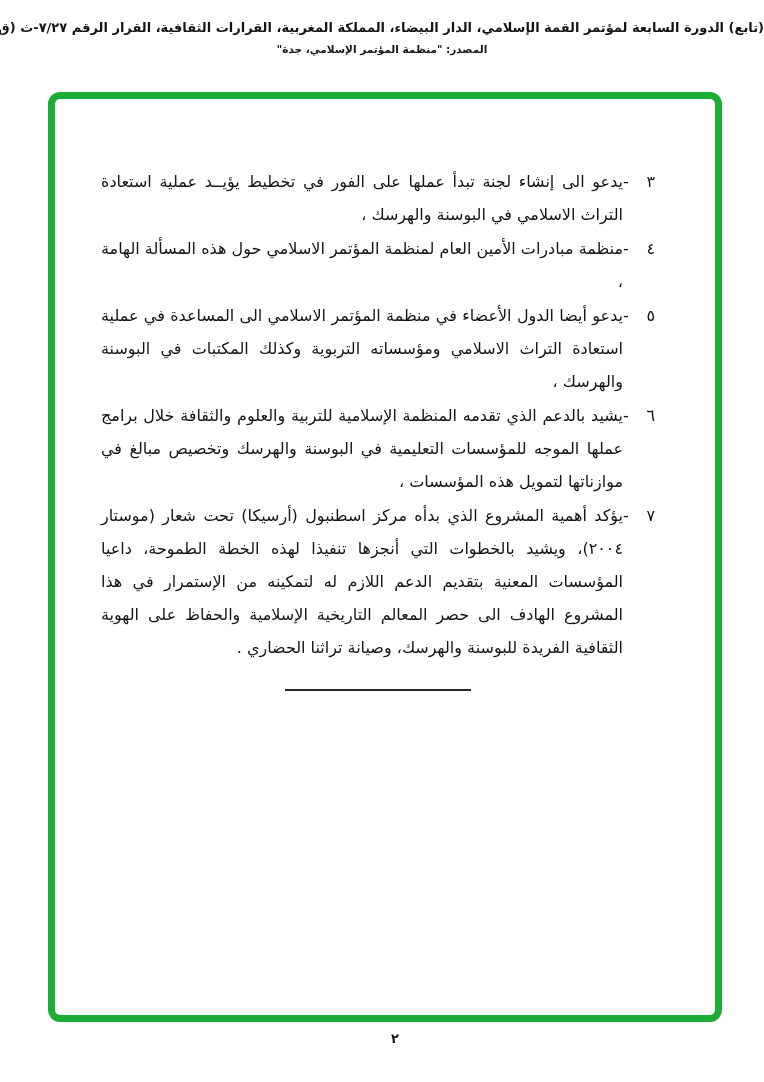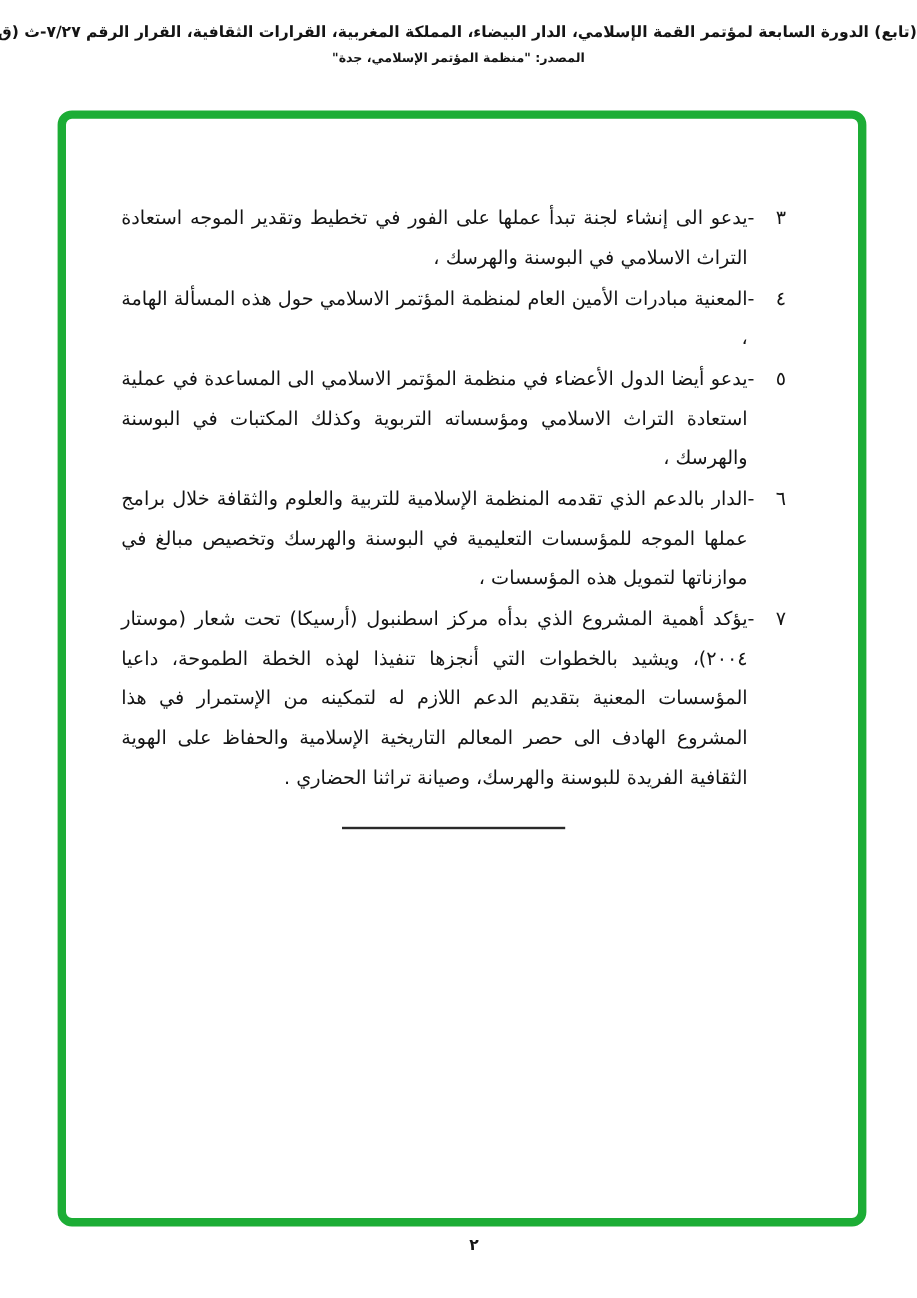--- a/index.html
+++ b/index.html
@@ -107,51 +107,51 @@
 
   <div class="green-box">
     <div class="doc-content">
 
       <div class="res-item">
         <span class="num-block">
           <span>٣</span>
           <span>-</span>
         </span>
         <span class="item-text">
-          <span class="verb">يدعو</span><span> الى إنشاء لجنة تبدأ عملها على الفور في تخطيط وتقدير الموجه استعادة التراث الاسلامي في البوسنة والهرسك ،</span>
+          <span class="verb">يدعو</span><span> الى إنشاء لجنة تبدأ عملها على الفور في تخطيط يؤيــد عملية استعادة التراث الاسلامي في البوسنة والهرسك ،</span>
         </span>
       </div>
 
       <div class="res-item">
         <span class="num-block">
           <span>٤</span>
           <span>-</span>
         </span>
         <span class="item-text">
-          <span class="verb">المعنية</span><span> مبادرات الأمين العام لمنظمة المؤتمر الاسلامي حول هذه المسألة الهامة ،</span>
+          <span class="verb">منظمة</span><span> مبادرات الأمين العام لمنظمة المؤتمر الاسلامي حول هذه المسألة الهامة ،</span>
         </span>
       </div>
 
       <div class="res-item">
         <span class="num-block">
           <span>٥</span>
           <span>-</span>
         </span>
         <span class="item-text">
           <span class="verb">يدعو</span><span> أيضا الدول الأعضاء في منظمة المؤتمر الاسلامي الى المساعدة في عملية استعادة التراث الاسلامي ومؤسساته التربوية وكذلك المكتبات في البوسنة والهرسك ،</span>
         </span>
       </div>
 
       <div class="res-item">
         <span class="num-block">
           <span>٦</span>
           <span>-</span>
         </span>
         <span class="item-text">
-          <span class="verb">الدار</span><span> بالدعم الذي تقدمه المنظمة الإسلامية للتربية والعلوم والثقافة خلال برامج عملها الموجه للمؤسسات التعليمية في البوسنة والهرسك وتخصيص مبالغ في موازناتها لتمويل هذه المؤسسات ،</span>
+          <span class="verb">يشيد</span><span> بالدعم الذي تقدمه المنظمة الإسلامية للتربية والعلوم والثقافة خلال برامج عملها الموجه للمؤسسات التعليمية في البوسنة والهرسك وتخصيص مبالغ في موازناتها لتمويل هذه المؤسسات ،</span>
         </span>
       </div>
 
       <div class="res-item">
         <span class="num-block">
           <span>٧</span>
           <span>-</span>
         </span>
         <span class="item-text">
           <span class="verb">يؤكد</span><span> أهمية المشروع الذي بدأه مركز اسطنبول (أرسيكا) تحت شعار (موستار ٢٠٠٤)، </span><span class="verb">ويشيد</span><span> بالخطوات التي أنجزها تنفيذا لهذه الخطة الطموحة، داعيا المؤسسات المعنية بتقديم الدعم اللازم له لتمكينه من الإستمرار في هذا المشروع الهادف الى حصر المعالم التاريخية الإسلامية والحفاظ على الهوية الثقافية الفريدة للبوسنة والهرسك، وصيانة تراثنا الحضاري .</span>

